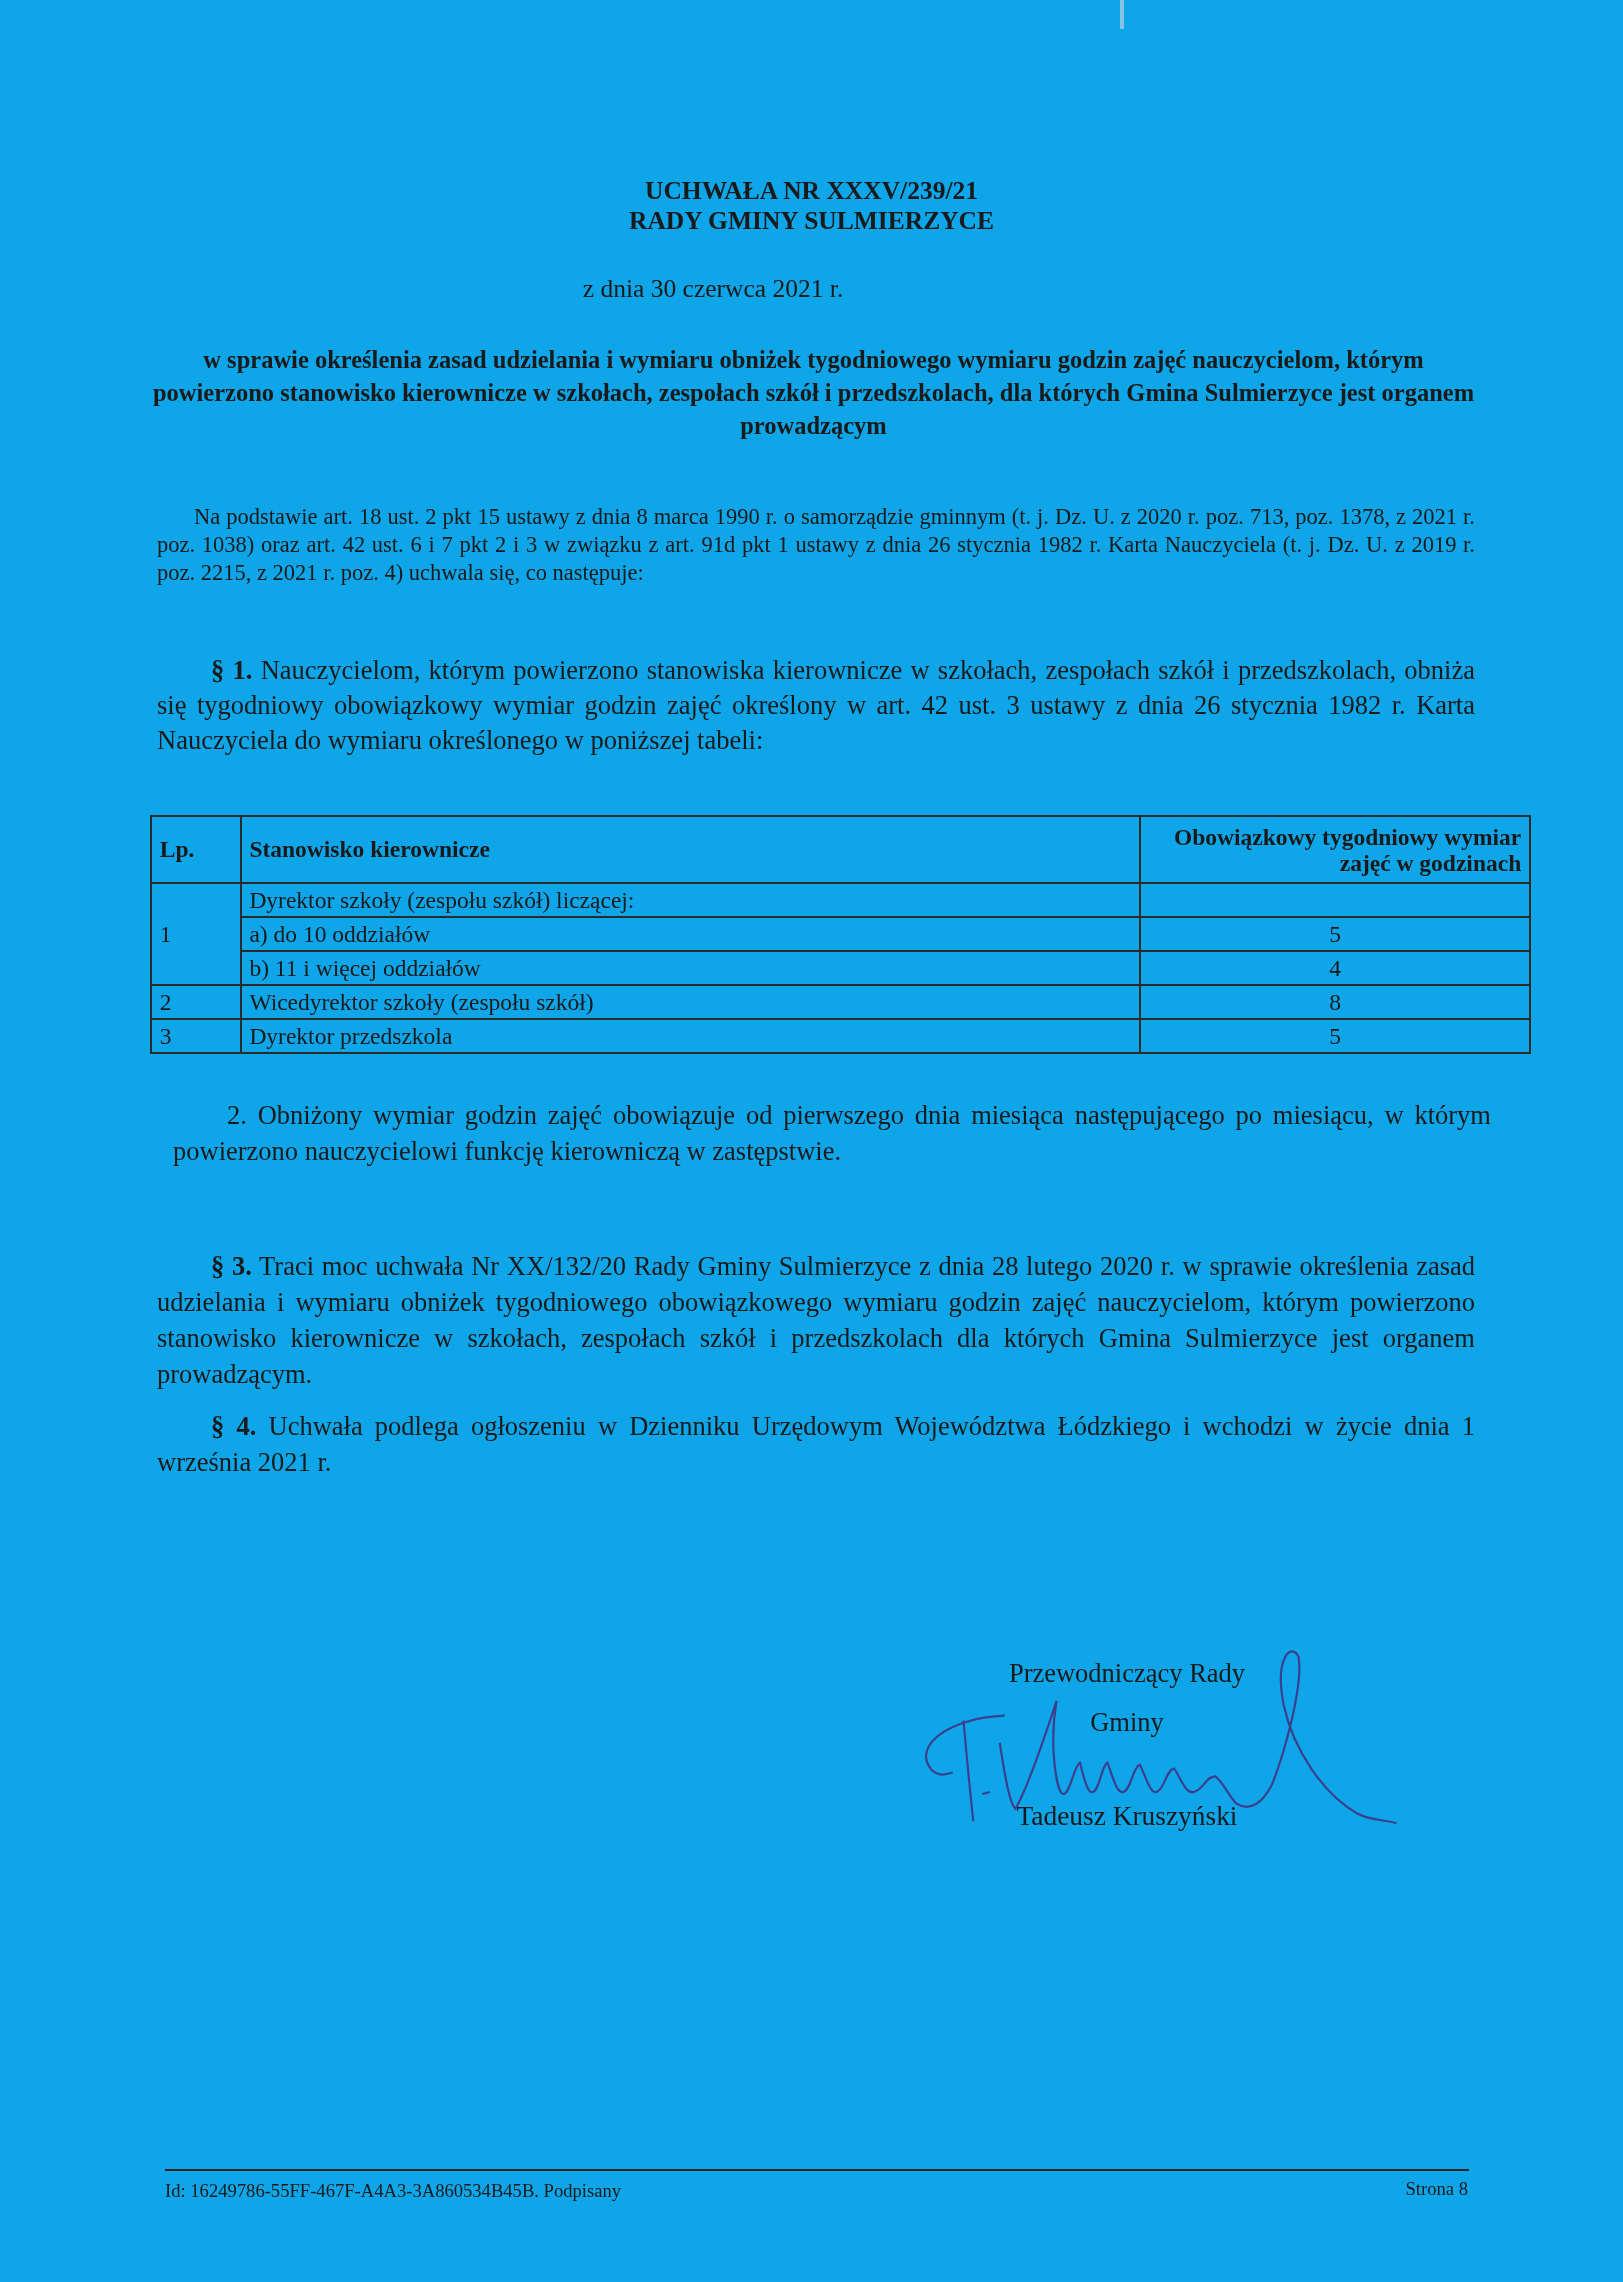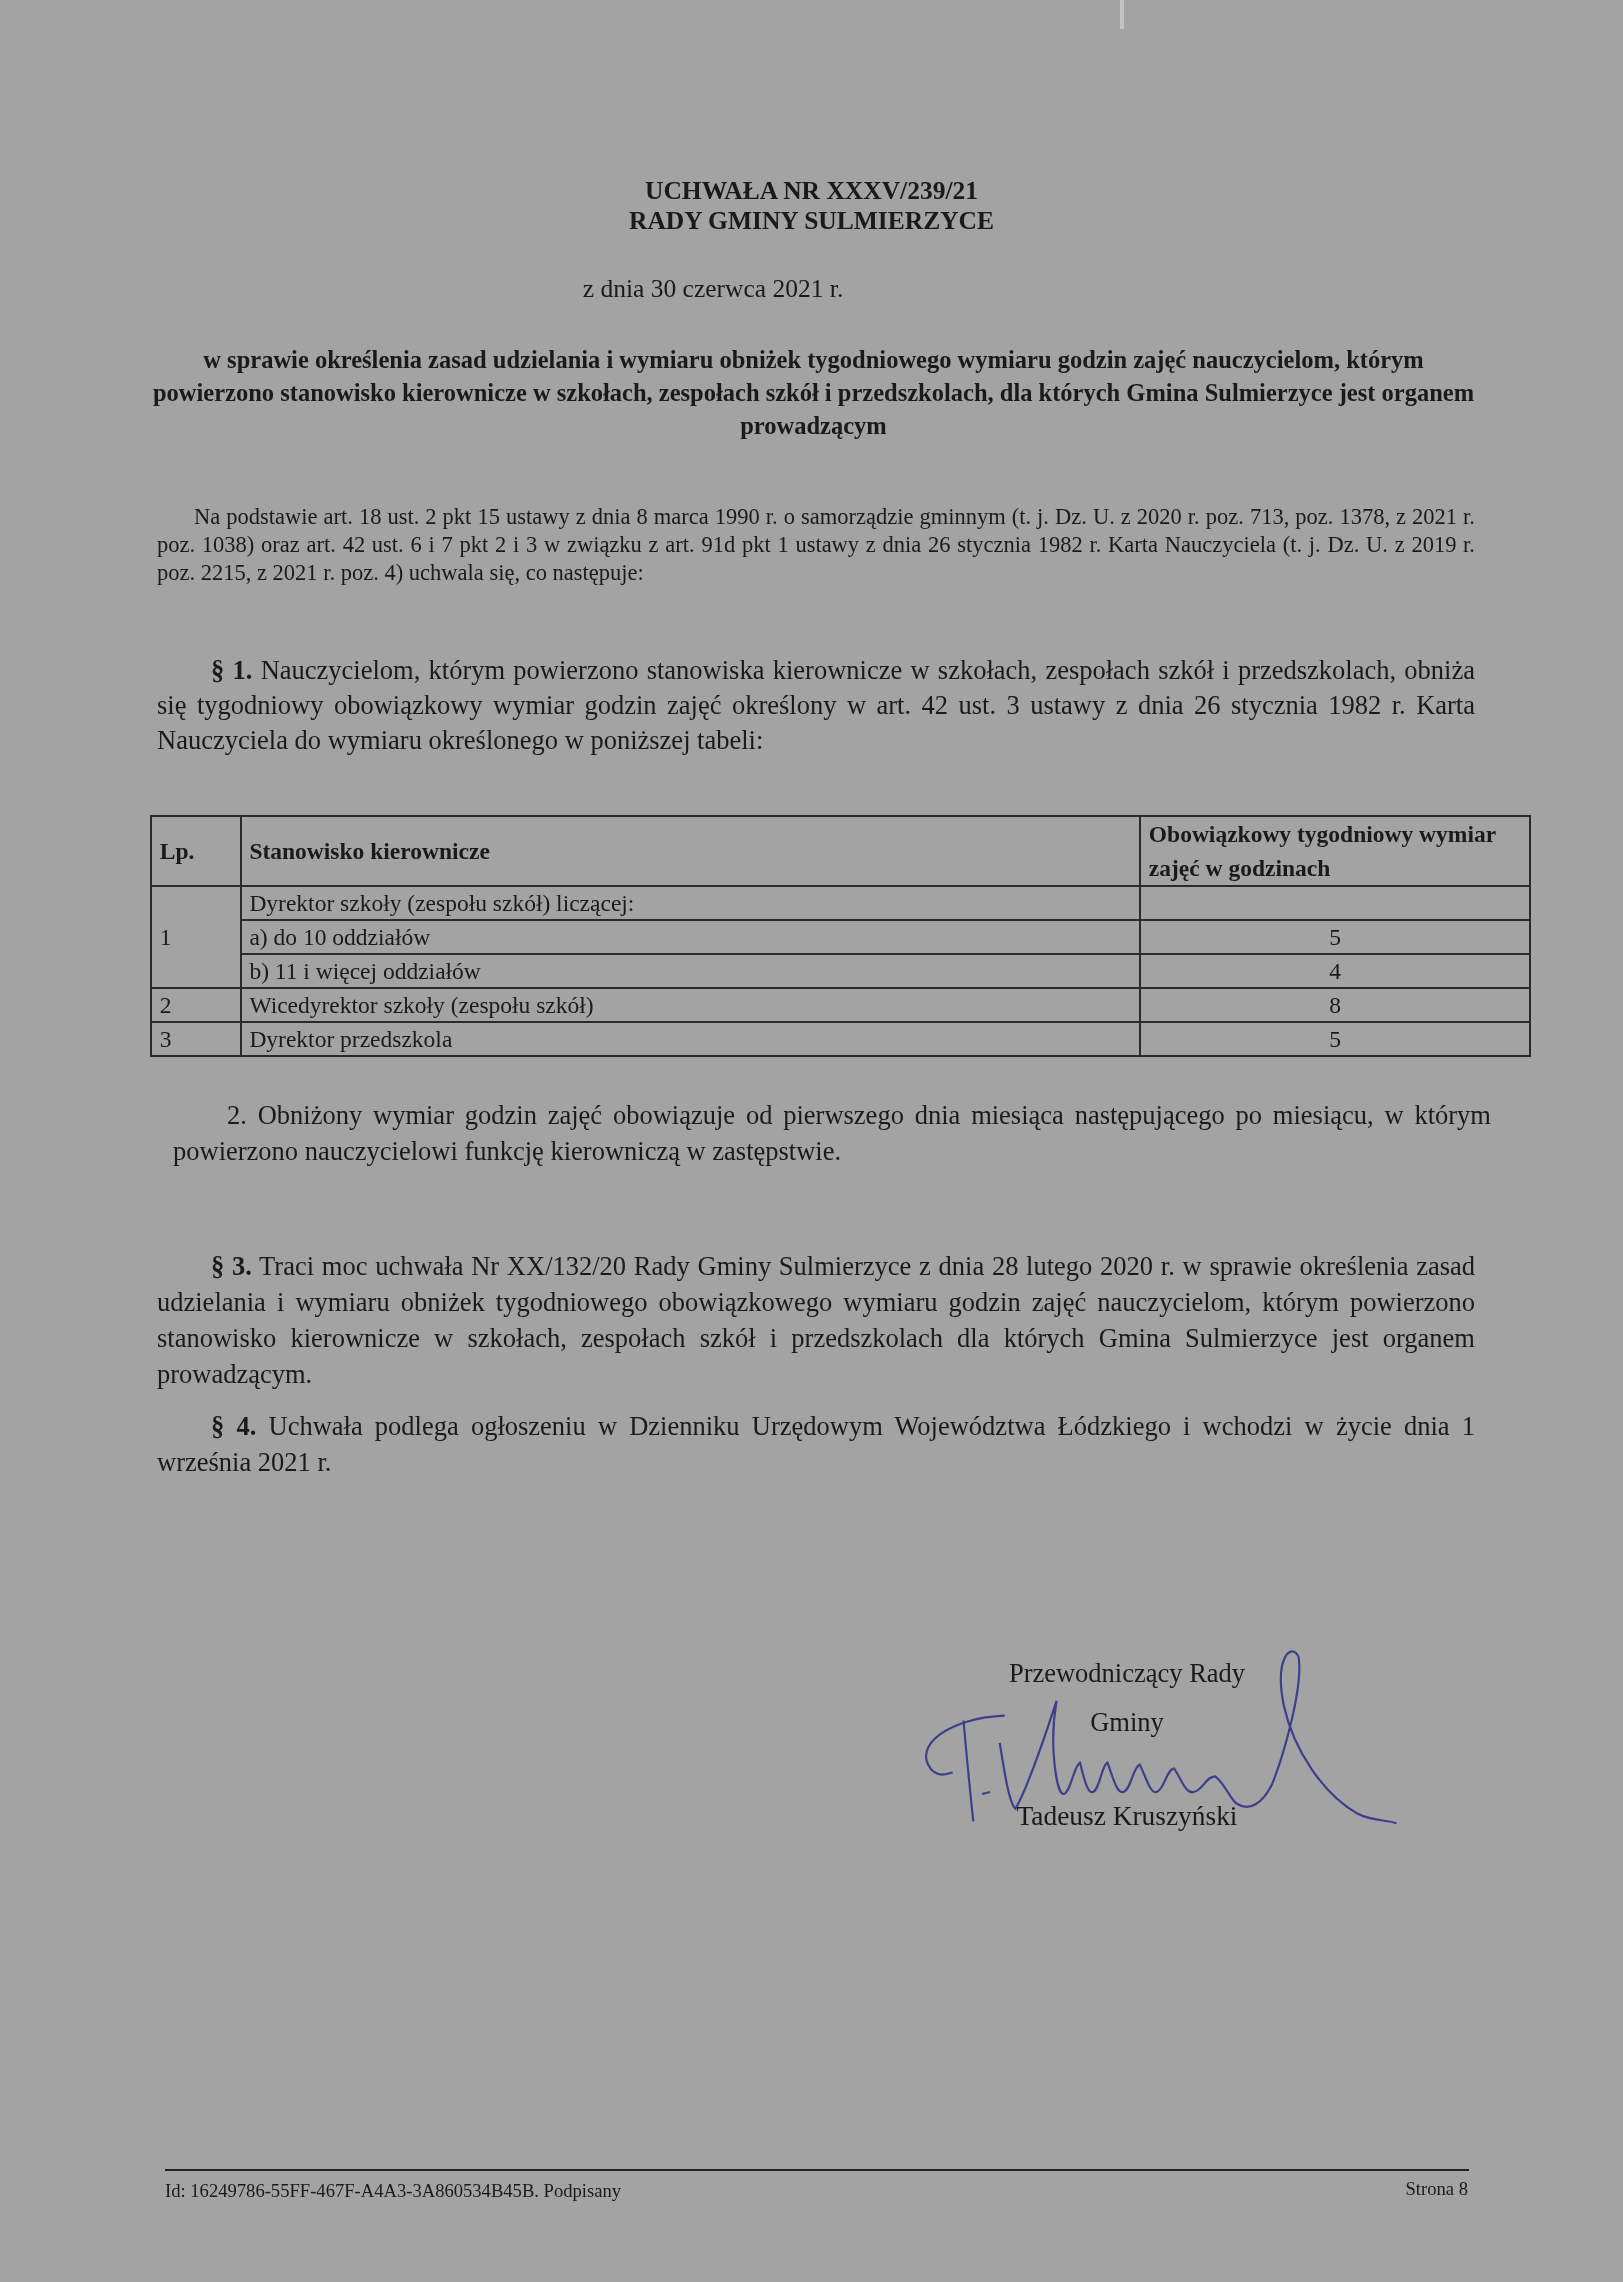--- a/index.html
+++ b/index.html
@@ -1,39 +1,39 @@
 <!DOCTYPE html>
 <html><head>
 <meta charset="utf-8">
 <style>
   html, body { margin: 0; padding: 0; background: #fdfdfd; }
   body { width: 1623px; height: 2283px; position: relative; overflow: hidden;
          font-family: "Liberation Serif", "DejaVu Serif", serif; color: #1a1a1a; }
-  .page { position: absolute; left: 0; top: 0; width: 1623px; height: 2283px; background: #a3a3a3; }
+  .page { position: absolute; left: 0; top: 0; width: 1623px; height: 2283px; background: #0ea5e9; }
 
   .title { position: absolute; left: 0; width: 1623px; text-align: center; font-weight: bold; font-size: 25.5px; line-height: 29px; }
   .title-1 { top: 176px; }
   .title-2 { top: 206px; }
   .date { position: absolute; left: 0; width: 1426px; text-align: center; top: 274px; font-size: 25.5px; }
 
   .subject { position: absolute; left: 147px; width: 1333px; top: 343px; text-align: center; font-weight: bold; font-size: 24.5px; line-height: 33px; }
 
   .para { position: absolute; left: 157px; width: 1318px; text-align: justify; text-align-last: left; }
   .basis { top: 503px; font-size: 22.5px; line-height: 28px; text-indent: 37px; }
   .p1 { top: 653px; font-size: 26.5px; line-height: 35px; text-indent: 54px; }
   .p2-1 { top: 1073px; font-size: 26.5px; line-height: 36px; text-indent: 54px; }
   .p2-2 { top: 1097px; font-size: 26.5px; line-height: 36px; text-indent: 54px; margin-left: 16px; }
   .p3 { top: 1248px; font-size: 26.5px; line-height: 36px; text-indent: 54px; }
   .p4 { top: 1408px; font-size: 26.5px; line-height: 36px; text-indent: 54px; }
   .para b { font-weight: bold; }
 
   table.grid { position: absolute; left: 150px; top: 815px; width: 1381px; border-collapse: collapse; font-size: 23.5px; padding-left: 40px; }
   table.grid td, table.grid th { border: 2px solid #2a2a2a; padding: 0 7.8px; vertical-align: middle; }
   table.grid th { font-weight: bold; text-align: left; height: 65px; }
-  table.grid th.hours { text-align: left; line-height: 34px; }
+  table.grid th.hours { text-align: right; line-height: 26px; }
   table.grid td { height: 32px; line-height: 31px; }
   table.grid td.lp { width: 72px; }
   table.grid td.val { text-align: center; width: 372px; }
   table.grid col.c1 { width: 89px; }
   table.grid col.c3 { width: 390px; }
 
   .sig-title { position: absolute; left: 941px; width: 372px; text-align: center; font-size: 26.5px; line-height: 35px; }
   .sig-t1 { top: 1656px; }
   .sig-t2 { top: 1692px; margin-top: 13px; }
   .sig-name { position: absolute; left: 941px; width: 372px; text-align: center; top: 1801px; font-size: 27.4px; font-weight: normal; }

